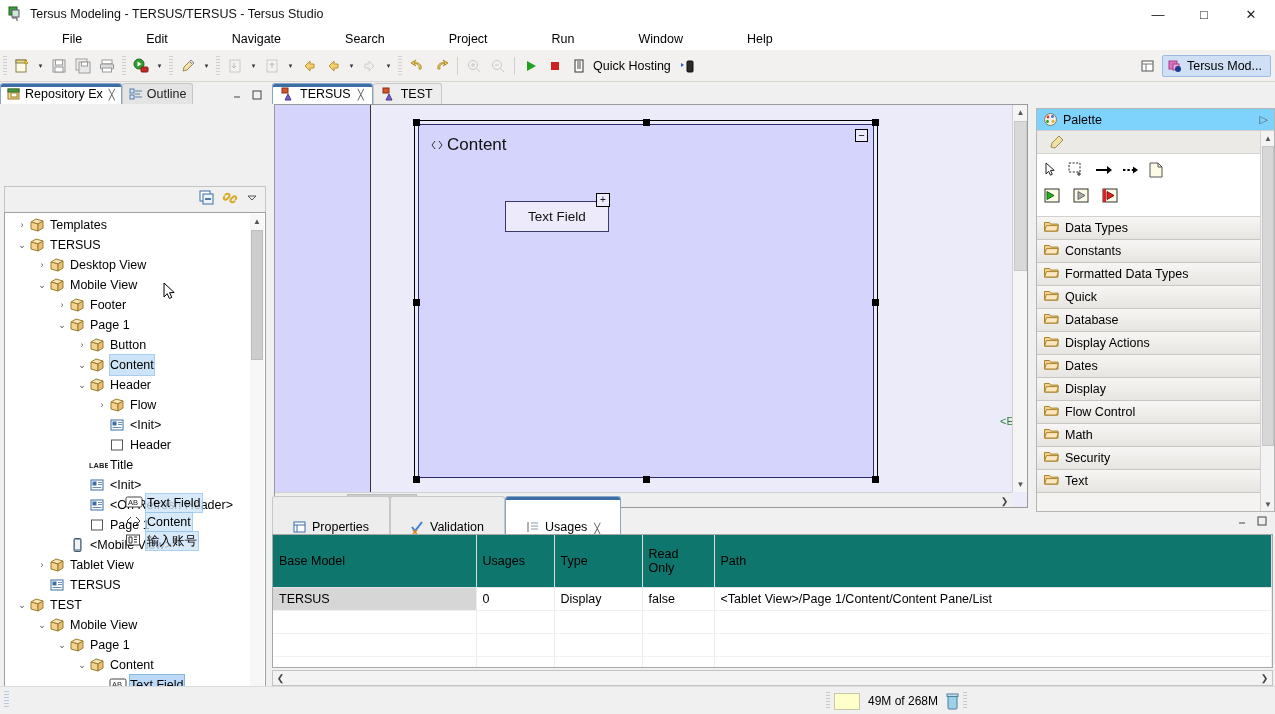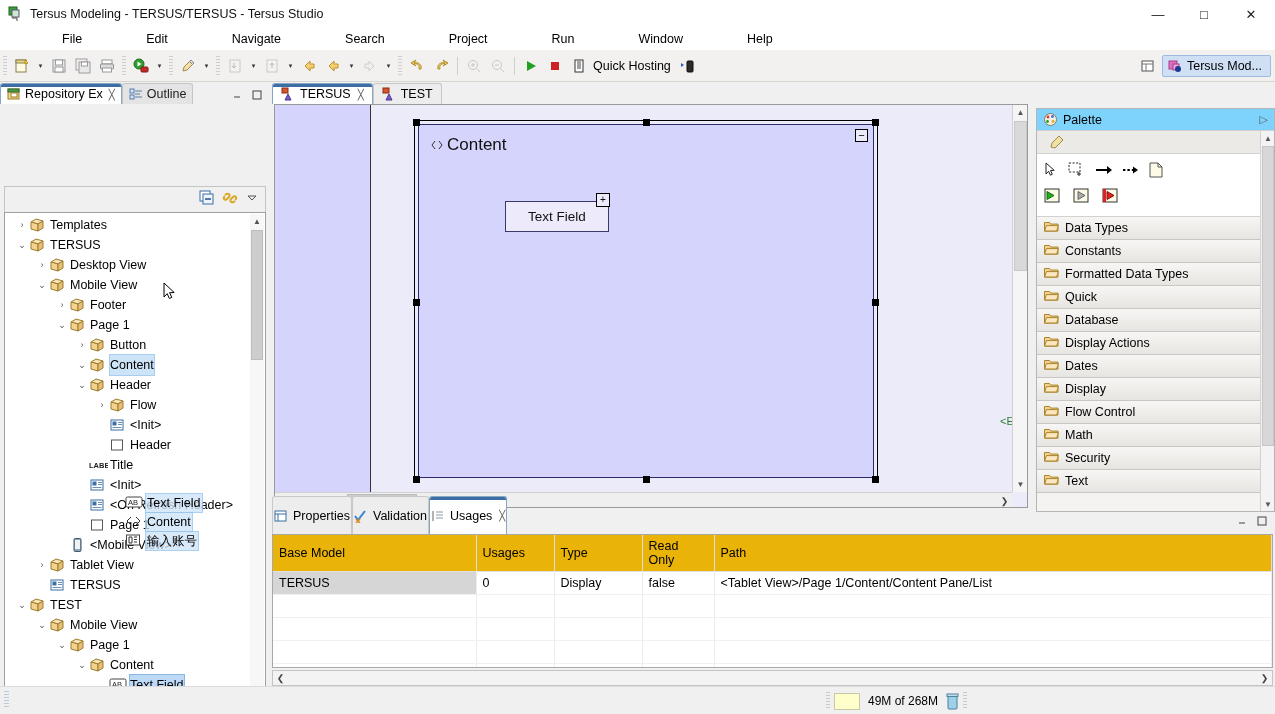--- a/index.html
+++ b/index.html
@@ -106,28 +106,28 @@
   #canvasvsb{position:absolute;right:0;top:0;width:15px;bottom:15px;background:#f5f5f5;border-left:1px solid #d0d0d0;}
   #canvasvsb .arrow{width:15px;height:15px;display:flex;align-items:center;justify-content:center;font-size:8px;color:#555;}
   #canvasvsb .thumb{position:absolute;left:1px;top:16px;width:13px;height:150px;background:#d9d9d9;border:1px solid #c8c8c8;}
   #canvashsb{position:absolute;left:0;bottom:0;right:15px;height:15px;background:#efefef;border-top:1px solid #d0d0d0;}
   #canvashsb .arrow{position:absolute;top:0;width:15px;height:15px;display:flex;align-items:center;justify-content:center;font-size:9px;color:#444;}
   #canvashsb .thumb{position:absolute;left:72px;top:1px;height:13px;width:70px;background:#cccccc;border:1px solid #bdbdbd;}
 
   
   #bottomview{position:absolute;left:270px;top:512px;width:1005px;height:174px;}
   #bottomtabs{height:22px;display:flex;align-items:flex-end;padding-left:2px;position:relative;}
-  .btab{height:38px;display:flex;align-items:center;gap:5px;padding:0 1px;font-size:12.5px;
+  .btab{height:38px;display:flex;align-items:flex-end;gap:5px;padding:0 20px;font-size:12.5px;
         border:1px solid #c8c8c8;border-bottom:none;border-radius:3px 3px 0 0;background:#ededed;position:relative;}
   .btab.active{background:#fff;border-color:#88a5c4;}
   .btab.active::after{content:"";position:absolute;left:0;right:0;top:0;height:3px;background:#3a6ea5;border-radius:2px 2px 0 0;}
   #bviewbtns{position:absolute;right:6px;bottom:3px;display:flex;gap:6px;align-items:center;}
   #tablewrap{position:absolute;left:2px;top:22px;right:2px;bottom:18px;background:#fff;border:1px solid #a8a8a8;overflow:hidden;}
   table.usages{border-collapse:collapse;width:100%;font-size:12.5px;table-layout:fixed;}
-  table.usages th{text-align:left;font-weight:normal;padding:4px 6px;border-right:1px solid #ddd;border-bottom:1px solid #e2e2e2;background:#eab308;}
+  table.usages th{text-align:left;font-weight:normal;padding:12px 6px;border-right:1px solid #ddd;border-bottom:1px solid #e2e2e2;background:#0f766e;}
   table.usages td{padding:4px 6px;border-right:1px solid #ececec;border-bottom:1px solid #f0f0f0;height:23px;white-space:nowrap;overflow:hidden;}
   table.usages tr.selrow td:first-child{background:#d6d6d6;}
   #bhsb{position:absolute;left:2px;bottom:0;right:2px;height:16px;background:#f3f3f3;border:1px solid #c4c4c4;}
   #bhsb .arrow{position:absolute;top:0;width:15px;height:14px;display:flex;align-items:center;justify-content:center;font-size:9px;color:#444;}
 
   
   #palette{position:absolute;left:1036px;top:108px;width:239px;height:404px;background:#f4f3f1;border:1px solid #b5b5b5;}
   #palhdr{height:22px;display:flex;align-items:center;gap:5px;padding:0 6px;background:#7dd3fc;border-bottom:1px solid #cfcfcf;font-size:12.5px;}
   #palhdr .pin{margin-left:auto;font-size:11px;color:#555;}
   #palgrip{height:23px;background:#eceae7;border-bottom:1px solid #d3d1ce;display:flex;align-items:center;padding-left:8px;}

